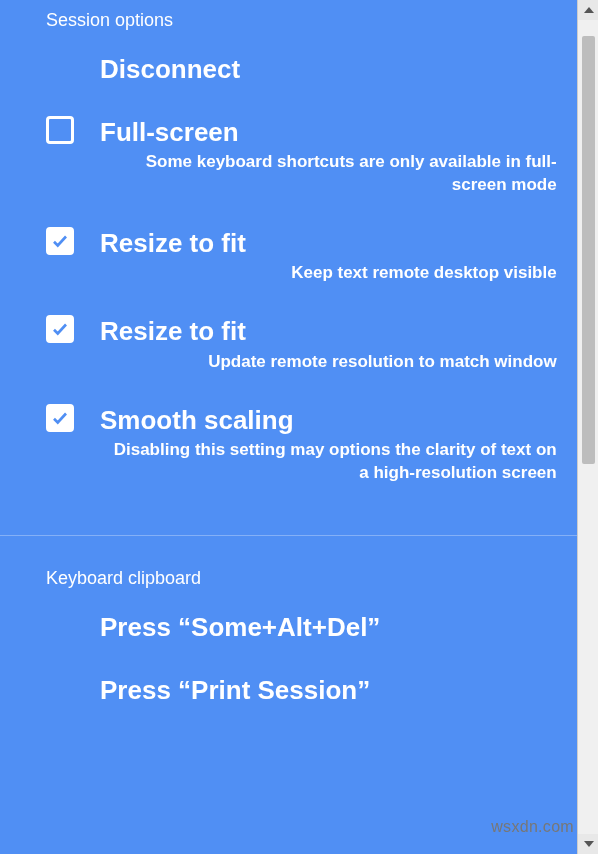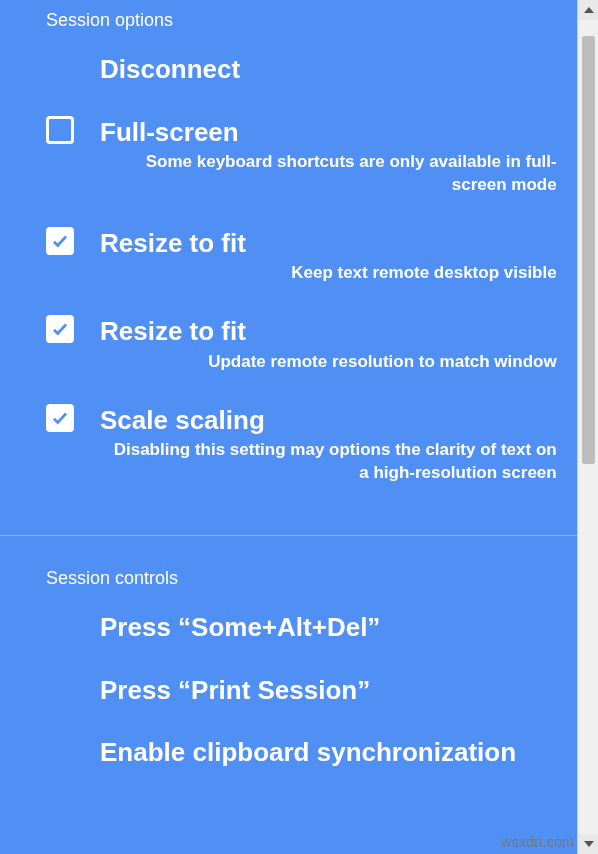--- a/index.html
+++ b/index.html
@@ -110,22 +110,22 @@
 
     .divider {
       height: 1px;
       background: rgba(255,255,255,0.3);
       margin: 10px 0 0 0;
     }
 
     .watermark {
       position: absolute;
       right: 24px;
-      bottom: 4px;
-      font-size: 14px;
+      bottom: 18px;
+      font-size: 16px;
       color: #777;
       font-family: Arial, sans-serif;
       letter-spacing: 0.3px;
     }
   </style>
 </head>
 <body>
 
 <div class="panel">
 
@@ -179,52 +179,46 @@
 
     <div class="item">
       <div class="checkbox-slot">
         <div class="checkbox checked">
           <svg width="18" height="18" viewBox="0 0 24 24">
               <polyline class="checkmark" points="4,13 9,18 20,6"></polyline>
             </svg>
         </div>
       </div>
       <div class="text-col">
-        <div class="label">Scale scaling</div>
+        <div class="label">Smooth scaling</div>
         <div class="desc">Disabling this setting may options the clarity of text on a high-resolution screen</div>
       </div>
     </div>
   </div>
 
   <div class="divider"></div>
 
   <div class="section">
-    <div class="section-title second">Session controls</div>
+    <div class="section-title second">Keyboard clipboard</div>
 
     <div class="item">
       <div class="checkbox-slot"></div>
       <div class="text-col">
         <div class="label">Press “Some+Alt+Del”</div>
       </div>
     </div>
 
     <div class="item">
       <div class="checkbox-slot"></div>
       <div class="text-col">
         <div class="label">Press “Print Session”</div>
       </div>
     </div>
 
 
-    <div class="item">
-      <div class="checkbox-slot"></div>
-      <div class="text-col">
-        <div class="label">Enable clipboard synchronization</div>
-      </div>
-    </div>
   </div>
 
 </div>
 
 <div class="scrollbar-area">
   <div class="scroll-up-button">
     <div class="arrow-up"></div>
   </div>
   <div class="scroll-thumb"></div>
   <div class="scroll-down-button">

